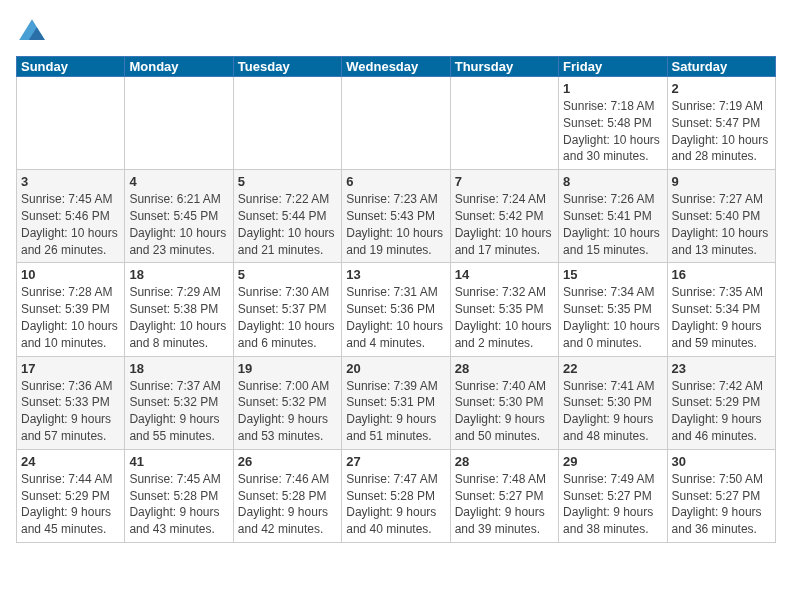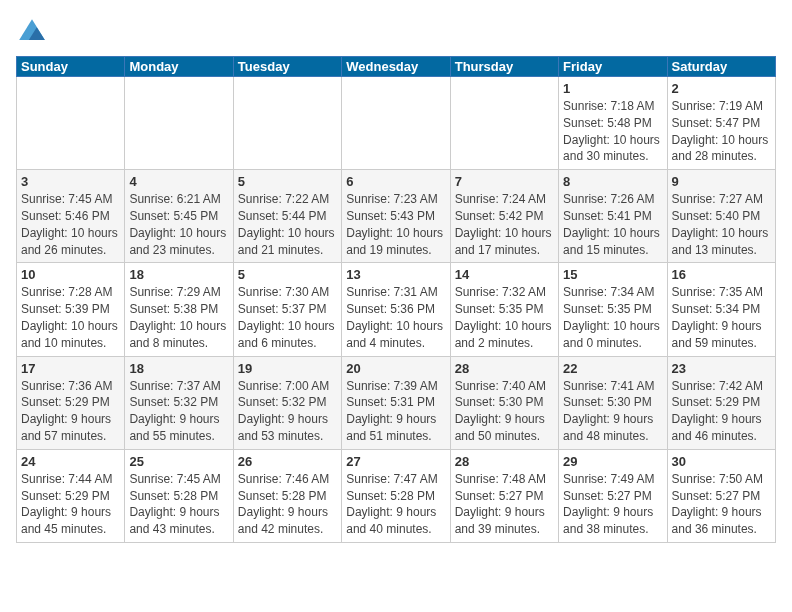--- a/index.html
+++ b/index.html
@@ -217,21 +217,21 @@
           <div class="day-number">16</div>
           <div class="day-info">Sunrise: 7:35 AM
 Sunset: 5:34 PM
 Daylight: 9 hours and 59 minutes.</div>
         </td>
       </tr>
       <tr>
         <td>
           <div class="day-number">17</div>
           <div class="day-info">Sunrise: 7:36 AM
-Sunset: 5:29 PM
+Sunset: 5:33 PM
 Daylight: 9 hours and 57 minutes.</div>
         </td>
         <td>
           <div class="day-number">18</div>
           <div class="day-info">Sunrise: 7:37 AM
 Sunset: 5:32 PM
 Daylight: 9 hours and 55 minutes.</div>
         </td>
         <td>
           <div class="day-number">19</div>
@@ -265,21 +265,21 @@
         </td>
       </tr>
       <tr>
         <td>
           <div class="day-number">24</div>
           <div class="day-info">Sunrise: 7:44 AM
 Sunset: 5:29 PM
 Daylight: 9 hours and 45 minutes.</div>
         </td>
         <td>
-          <div class="day-number">25</div>
+          <div class="day-number">41</div>
           <div class="day-info">Sunrise: 7:45 AM
 Sunset: 5:28 PM
 Daylight: 9 hours and 43 minutes.</div>
         </td>
         <td>
           <div class="day-number">26</div>
           <div class="day-info">Sunrise: 7:46 AM
 Sunset: 5:28 PM
 Daylight: 9 hours and 42 minutes.</div>
         </td>

